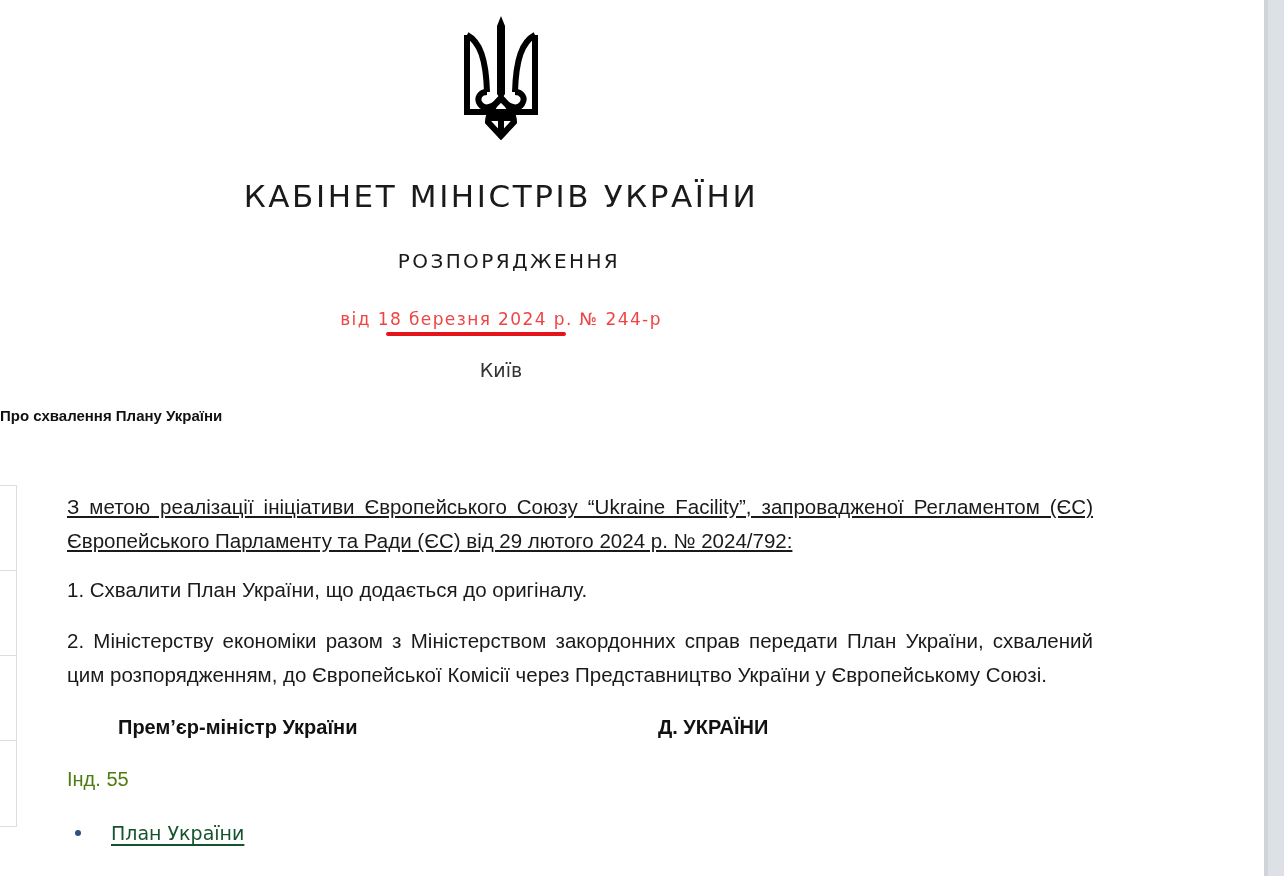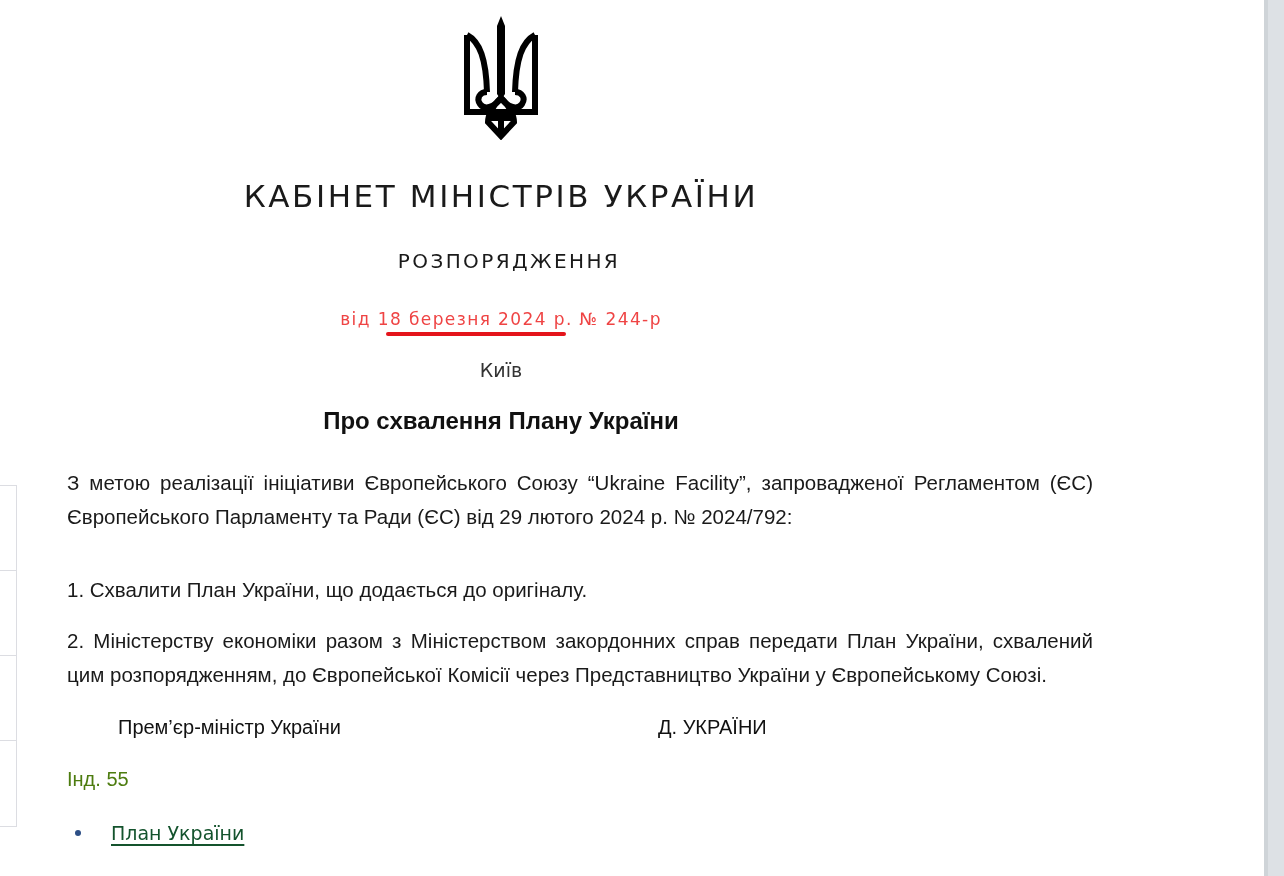--- a/index.html
+++ b/index.html
@@ -107,50 +107,49 @@
       text-align: center;
       font-family: "DejaVu Sans", sans-serif;
       font-size: 19px;
       color: #333;
     }
     .doc-subject {
       position: absolute;
       left: 0;
       width: 1002px;
       top: 407px;
-      text-align: center;
       font-family: "Liberation Sans", sans-serif;
       font-weight: bold;
-      font-size: 24px;
+      font-size: 15px;
       color: #111;
     }
 
     
     .body-text {
       position: absolute;
       left: 67px;
       width: 1026px;
       font-family: "Liberation Sans", sans-serif;
       font-size: 20.5px;
       line-height: 34px;
       color: #1a1a1a;
       text-align: justify;
     }
-    .para-intro { top: 466px; }
+    .para-intro { top: 490px; text-decoration: underline; }
     .para-1 { top: 573px; }
     .para-2 { top: 624px; }
 
     .signature-row {
       position: absolute;
       top: 711px;
       left: 0;
       width: 1100px;
       height: 34px;
       font-family: "Liberation Sans", sans-serif;
-      font-weight: normal;
+      font-weight: bold;
       font-size: 20px;
       color: #111;
     }
     .signature-title {
       position: absolute;
       left: 118px;
       top: 5px;
     }
     .signature-name {
       position: absolute;

